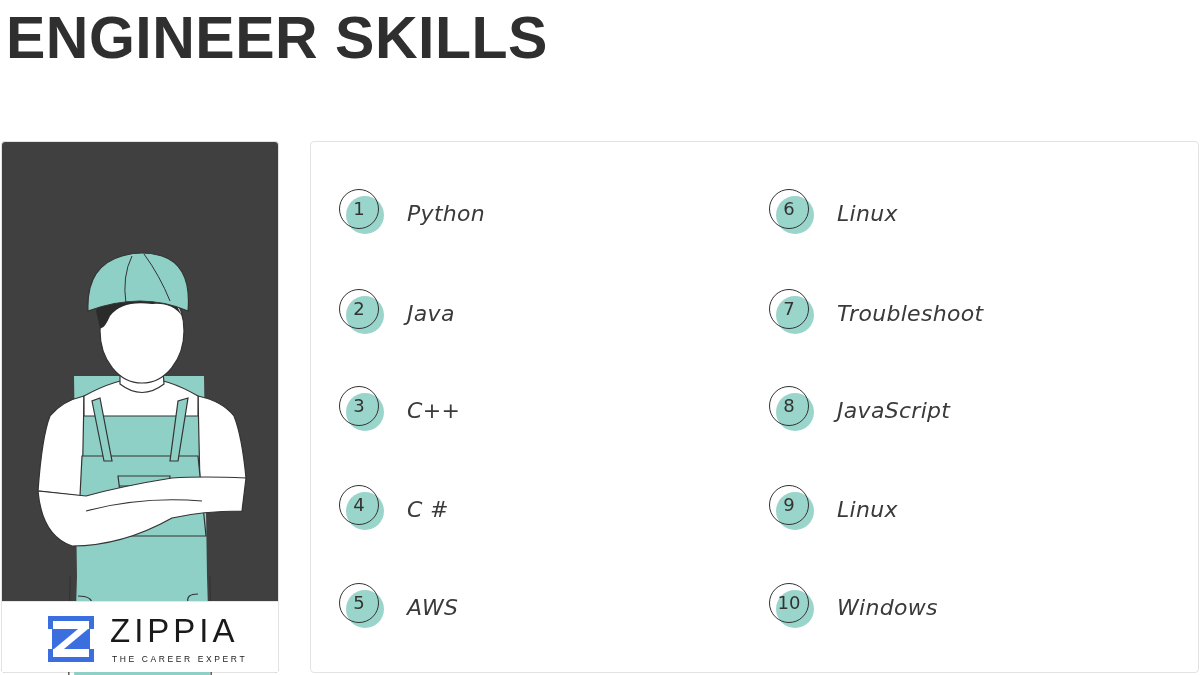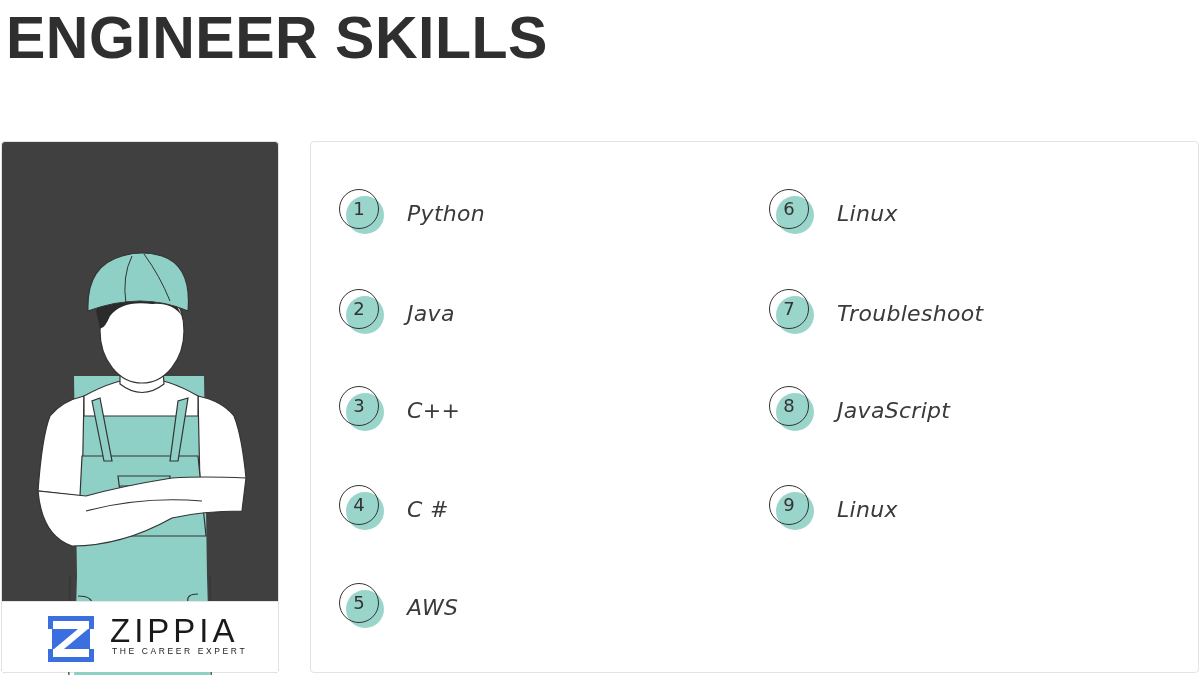--- a/index.html
+++ b/index.html
@@ -27,21 +27,21 @@
     position: absolute; left: 0; bottom: 0; width: 100%; height: 70px;
     border-top: 1px solid #e6e6e6; background: #fff;
   }
   .logo-mark { position: absolute; left: 46px; top: 14px; width: 46px; height: 46px; }
   .logo-name {
     position: absolute; left: 108px; top: 12px;
     font-family: "Liberation Sans", sans-serif; font-size: 33px; letter-spacing: 4px;
     color: #1a1a1a; line-height: 34px;
   }
   .logo-tag {
-    position: absolute; left: 110px; top: 44px;
+    position: absolute; left: 110px; top: 52px;
     font-family: "Liberation Sans", sans-serif; font-size: 8.5px; letter-spacing: 2.6px;
     color: #1a1a1a;
   }
   .right-card {
     position: absolute; left: 310px; top: 141px; width: 889px; height: 532px;
     border: 1px solid #e3e3e3; border-radius: 4px; background: #fff; box-sizing: border-box;
   }
   .skill {
     position: absolute; height: 50px; display: flex; align-items: center;
   }
@@ -188,13 +188,21 @@
     <div class="label">JavaScript</div>
   </div>
   <div class="skill" style="left:458px; top:342px;">
     <div class="badge">
         <div class="fill"></div>
         <div class="ring"></div>
         <div class="num">9</div>
       </div>
     <div class="label">Linux</div>
   </div>
+  <div class="skill" style="left:458px; top:440px;">
+    <div class="badge">
+        <div class="fill"></div>
+        <div class="ring"></div>
+        <div class="num">10</div>
+      </div>
+    <div class="label">Windows</div>
+  </div>
 </div>
 
 </body></html>

